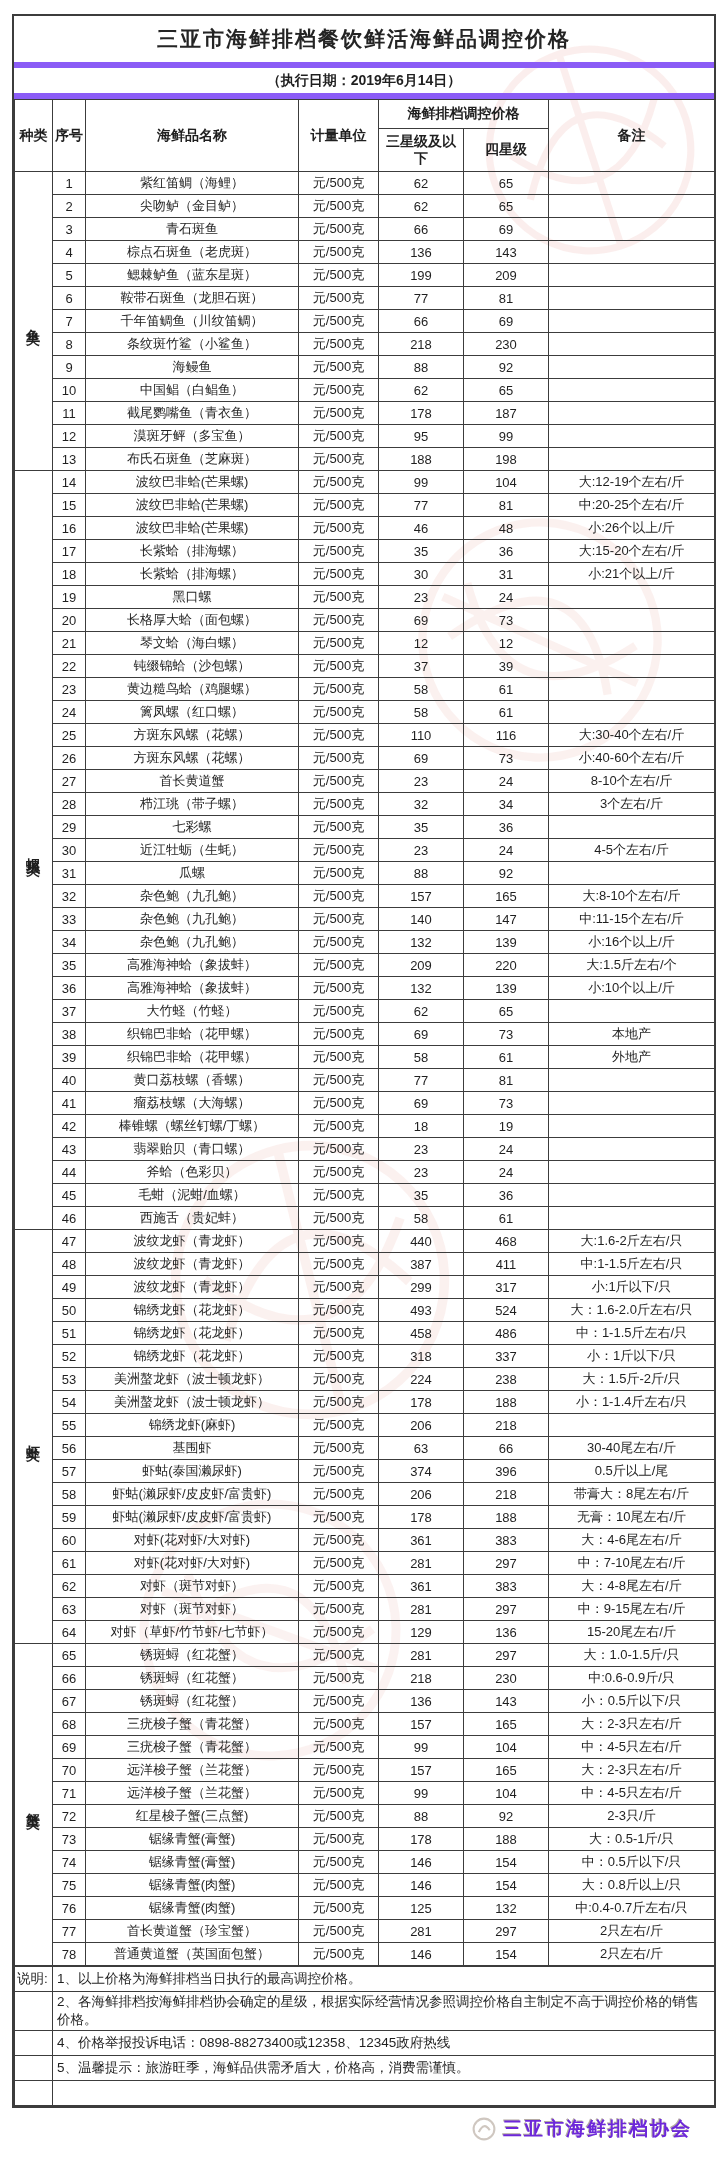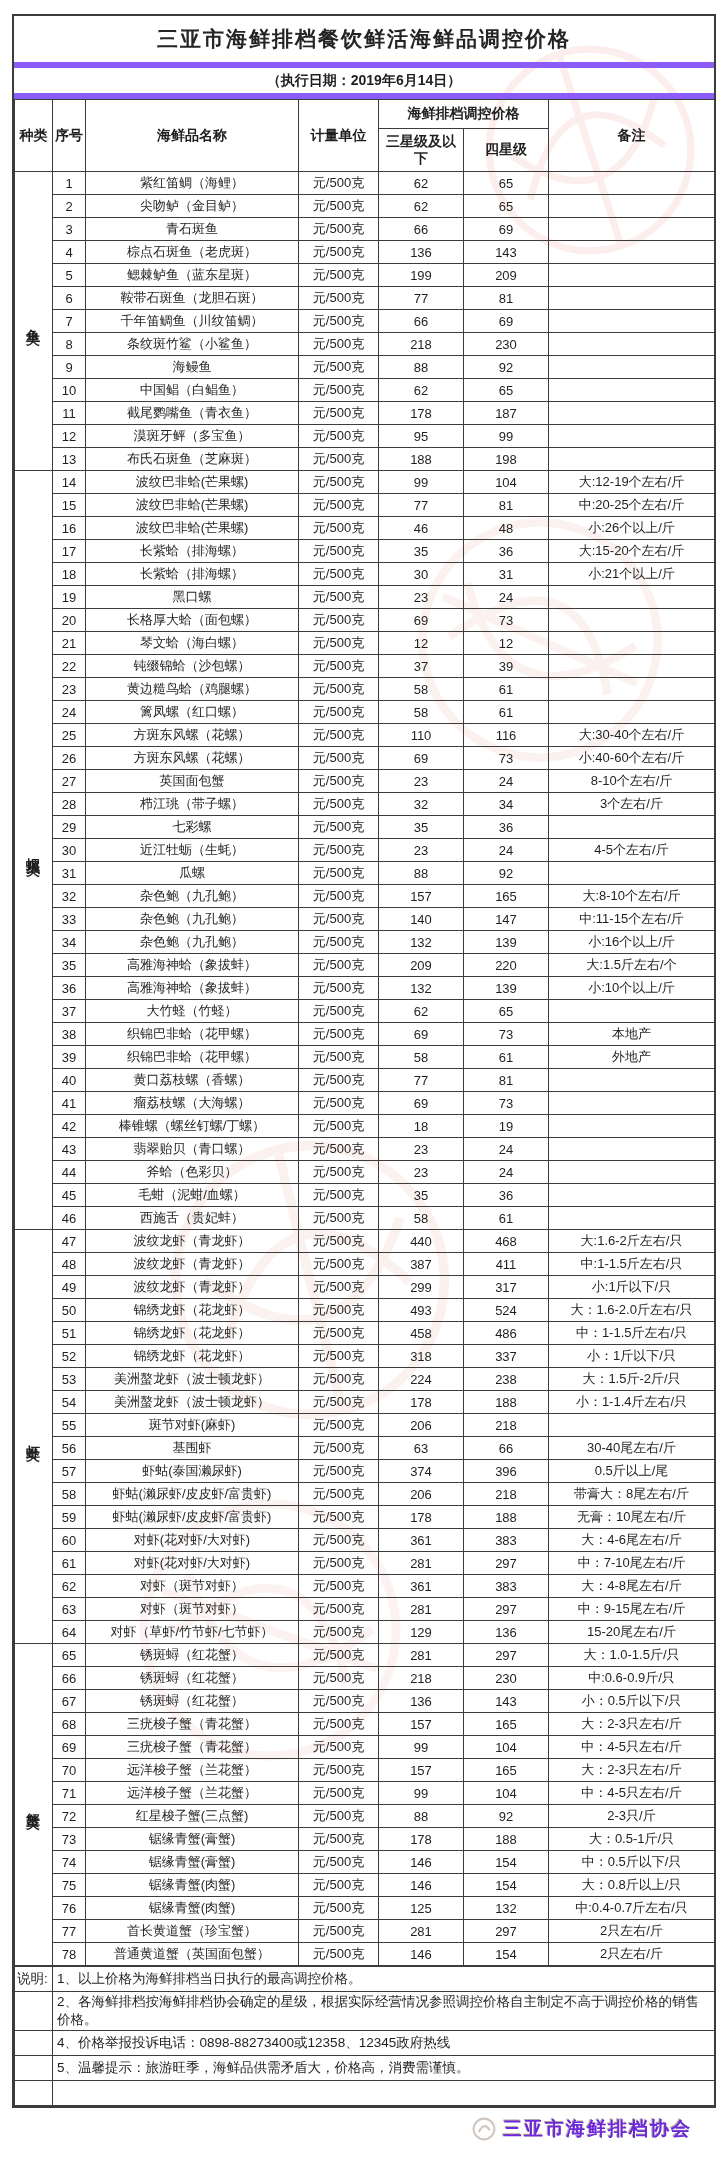--- a/index.html
+++ b/index.html
@@ -295,21 +295,21 @@
           <tr>
             <td>26</td>
             <td class="name">方斑东风螺（花螺）</td>
             <td>元/500克</td>
             <td>69</td>
             <td>73</td>
             <td>小:40-60个左右/斤</td>
           </tr>
           <tr>
             <td>27</td>
-            <td class="name">英国面包蟹</td>
+            <td class="name">首长黄道蟹</td>
             <td>元/500克</td>
             <td>23</td>
             <td>24</td>
             <td>8-10个左右/斤</td>
           </tr>
           <tr>
             <td>28</td>
             <td class="name">栉江珧（带子螺）</td>
             <td>元/500克</td>
             <td>32</td>
@@ -520,21 +520,21 @@
           <tr>
             <td>54</td>
             <td class="name">美洲螯龙虾（波士顿龙虾）</td>
             <td>元/500克</td>
             <td>178</td>
             <td>188</td>
             <td>小：1-1.4斤左右/只</td>
           </tr>
           <tr>
             <td>55</td>
-            <td class="name">斑节对虾(麻虾)</td>
+            <td class="name">锦绣龙虾(麻虾)</td>
             <td>元/500克</td>
             <td>206</td>
             <td>218</td>
             <td></td>
           </tr>
           <tr>
             <td>56</td>
             <td class="name">基围虾</td>
             <td>元/500克</td>
             <td>63</td>

